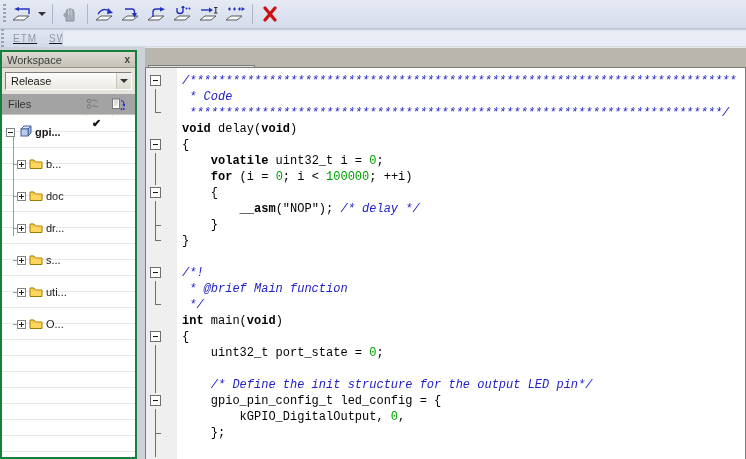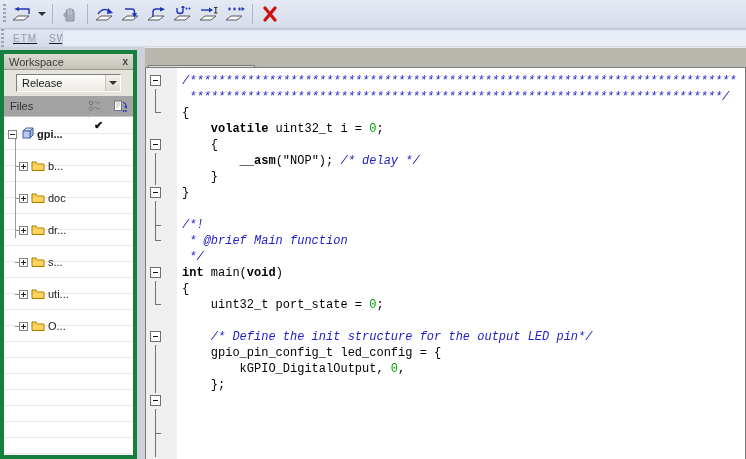--- a/index.html
+++ b/index.html
@@ -20,25 +20,25 @@
 
   
   .tracerow { position:absolute; left:0; top:30px; width:746px; height:17px;
     background:linear-gradient(#e0e6f1,#d3daea); display:flex; align-items:center;text-decoration:underline; }
   .tracetab { color:#949aa4; font-size:10px; letter-spacing:1px; padding:0 6px; }
   .tracefill { position:absolute; left:62px; right:0; top:1px; bottom:1px;
     background:#e9edf5; border-left:1px solid #c2c9d8; }
 
   
   .workspace { position:absolute; left:0; top:50px; width:137px; height:409px;
-    border:4px solid #15803d; background:#fff; }
+    border:2px solid #15803d; background:#fff; }
   .ws-title { height:16px; background:linear-gradient(#ddd9d1,#c5c2b8); border-bottom:1px solid #9b988e;
     display:flex; align-items:center; justify-content:space-between; padding:0 5px; color:#3b3b3b; }
   .ws-close { font-weight:bold; color:#444; font-size:10px; cursor:default; line-height:10px; }
-  .ws-combo-strip { height:26px; background:#e6e3dc; display:flex; align-items:center; padding:0 12px;text-align:center; }
+  .ws-combo-strip { height:26px; background:#e6e3dc; display:flex; align-items:center; padding:0 3px;text-align:center; }
   .combo { flex:1; height:18px; background:linear-gradient(#fdfdfb,#ece9e2);
     border:1px solid; border-color:#7e7e7e #fff #fff #7e7e7e;
     display:flex; align-items:center; justify-content:space-between; padding-left:5px; }
   .combo-arrow { width:15px; height:100%; display:flex; align-items:center; justify-content:center;
     border-left:1px solid #c9c6bd; background:linear-gradient(#f4f2ec,#dcd9d0); }
   .combo-arrow::after { content:""; border:4px solid transparent; border-top:4px solid #333; margin-top:4px; }
   .ws-header { height:21px; background:#a3a3a3; border-bottom:1px solid #c9c6bd;
     display:flex; align-items:center; position:relative; }
   .ws-header .hlabel { padding-left:6px; color:#333; flex:0 0 78px; }
   .hicon { width:26px; display:flex; justify-content:center; }
@@ -296,23 +296,26 @@
         <div class="gm-v" style="top: 277px;"></div>
         <div class="gm-v" style="top: 293px;"></div>
         <div class="gm-v" style="top: 309px;"></div>
         <div class="gm-box" style="top: 327px;"></div>
         <div class="gm-v" style="top: 341px;"></div>
         <div class="gm-tee" style="top: 357px;"></div>
         <div class="gm-v" style="top: 373px;"></div>
       </div>
     <div class="codelines">
         <div class="cl"><span class="c">/****************************************************************************</span></div>
+        <div class="cl"><span class="c"> * Code</span></div>
         <div class="cl"><span class="c"> **************************************************************************/</span></div>
+        <div class="cl"><span class="k">void</span><span> delay(</span><span class="k">void</span><span>)</span></div>
         <div class="cl"><span>{</span></div>
         <div class="cl"><span>    </span><span class="k">volatile</span><span> uint32_t i = </span><span class="n">0</span><span>;</span></div>
+        <div class="cl"><span>    </span><span class="k">for</span><span> (i = </span><span class="n">0</span><span>; i &lt; </span><span class="n">100000</span><span>; ++i)</span></div>
         <div class="cl"><span>    {</span></div>
         <div class="cl"><span>        </span><span class="k">__asm</span><span>("NOP"); </span><span class="c">/* delay */</span></div>
         <div class="cl"><span>    }</span></div>
         <div class="cl"><span>}</span></div>
         <div class="cl">&nbsp;</div>
         <div class="cl"><span class="c">/*!</span></div>
         <div class="cl"><span class="c"> * @brief Main function</span></div>
         <div class="cl"><span class="c"> */</span></div>
         <div class="cl"><span class="k">int</span><span> main(</span><span class="k">void</span><span>)</span></div>
         <div class="cl"><span>{</span></div>

